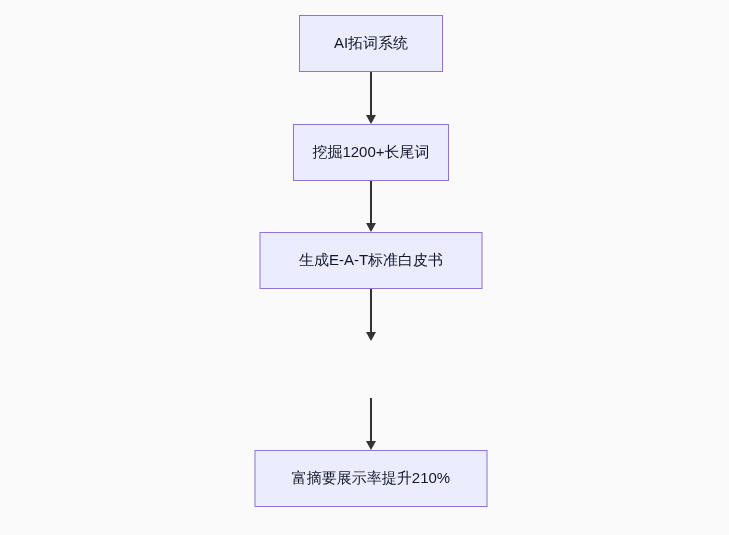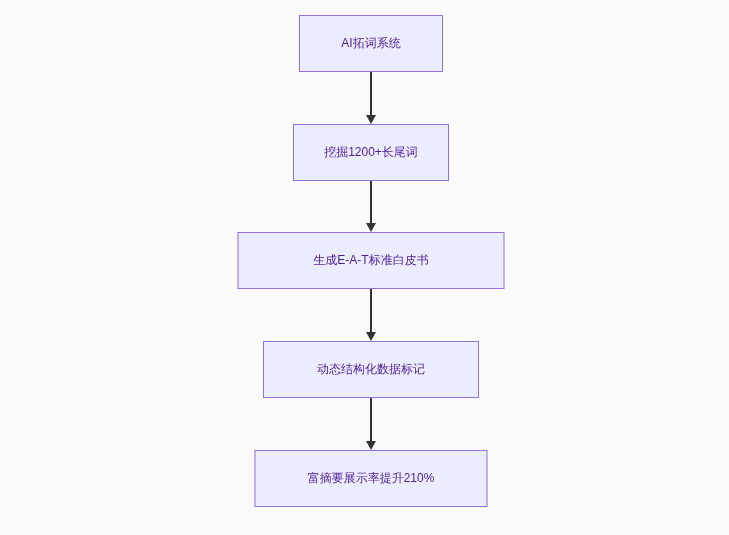--- a/index.html
+++ b/index.html
@@ -22,27 +22,27 @@
     position: absolute;
     left: 371px;
     transform: translateX(-50%);
     height: 57px;
     background: #ECECFF;
     border: 1px solid #9370DB;
     box-sizing: border-box;
     display: flex;
     align-items: center;
     justify-content: center;
-    color: #4c1d95;
-    font-size: 12px;
+    color: #0f172a;
+    font-size: 15px;
     white-space: nowrap;
   }
   .node-1 { top: 15px;  width: 144px; }
   .node-2 { top: 124px; width: 156px; }
-  .node-3 { top: 232px; width: 267px; }
+  .node-3 { top: 232px; width: 223px; }
   .node-4 { top: 341px; width: 216px; }
   .node-5 { top: 450px; width: 233px; }
 
   .arrow {
     position: absolute;
     left: 371px;
     transform: translateX(-50%);
     width: 10px;
     display: flex;
     flex-direction: column;
@@ -92,23 +92,20 @@
 
   <div class="node node-3">
     <span>生成E-A-T标准白皮书</span>
   </div>
 
   <div class="arrow arrow-3">
     <div class="arrow-line"></div>
     <div class="arrow-head"></div>
   </div>
 
-  <div class="node node-4">
-    <span>动态结构化数据标记</span>
-  </div>
 
   <div class="arrow arrow-4">
     <div class="arrow-line"></div>
     <div class="arrow-head"></div>
   </div>
 
   <div class="node node-5">
     <span>富摘要展示率提升210%</span>
   </div>
 

